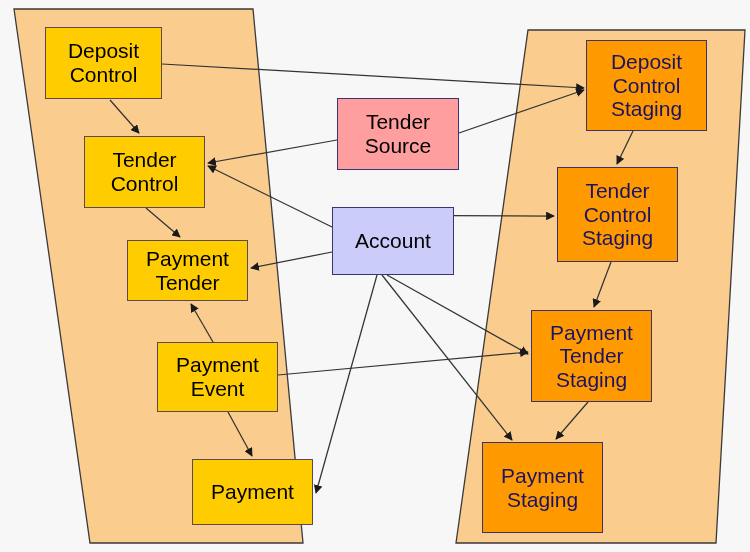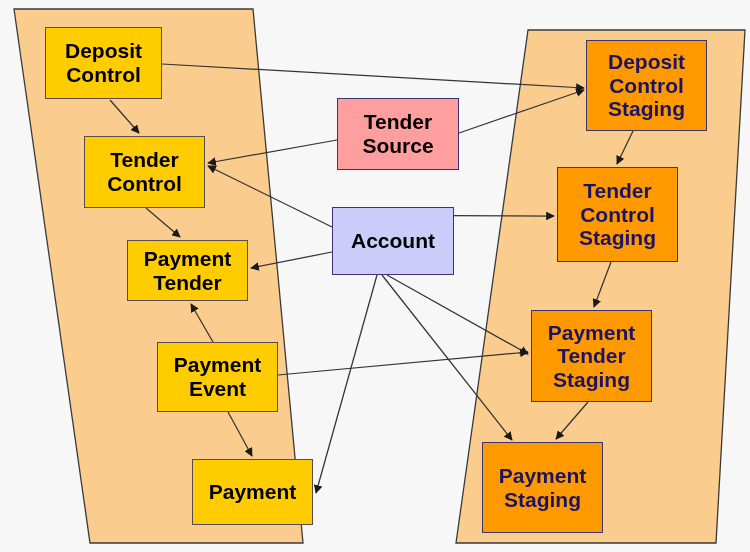--- a/index.html
+++ b/index.html
@@ -31,21 +31,20 @@
   .node {
     position: absolute;
     box-sizing: border-box;
     display: flex;
     flex-direction: column;
     align-items: center;
     justify-content: center;
     text-align: center;
     line-height: 1.12;
     white-space: pre-line;
-    font-weight: bold;
   }
   .node-core {
     background: #ffcc00;
     border: 1.2px solid #5b4a52;
     color: #000000;
     font-size: 21px;
   }
   .node-staging {
     background: #ff9900;
     border: 1.2px solid #3b3470;

